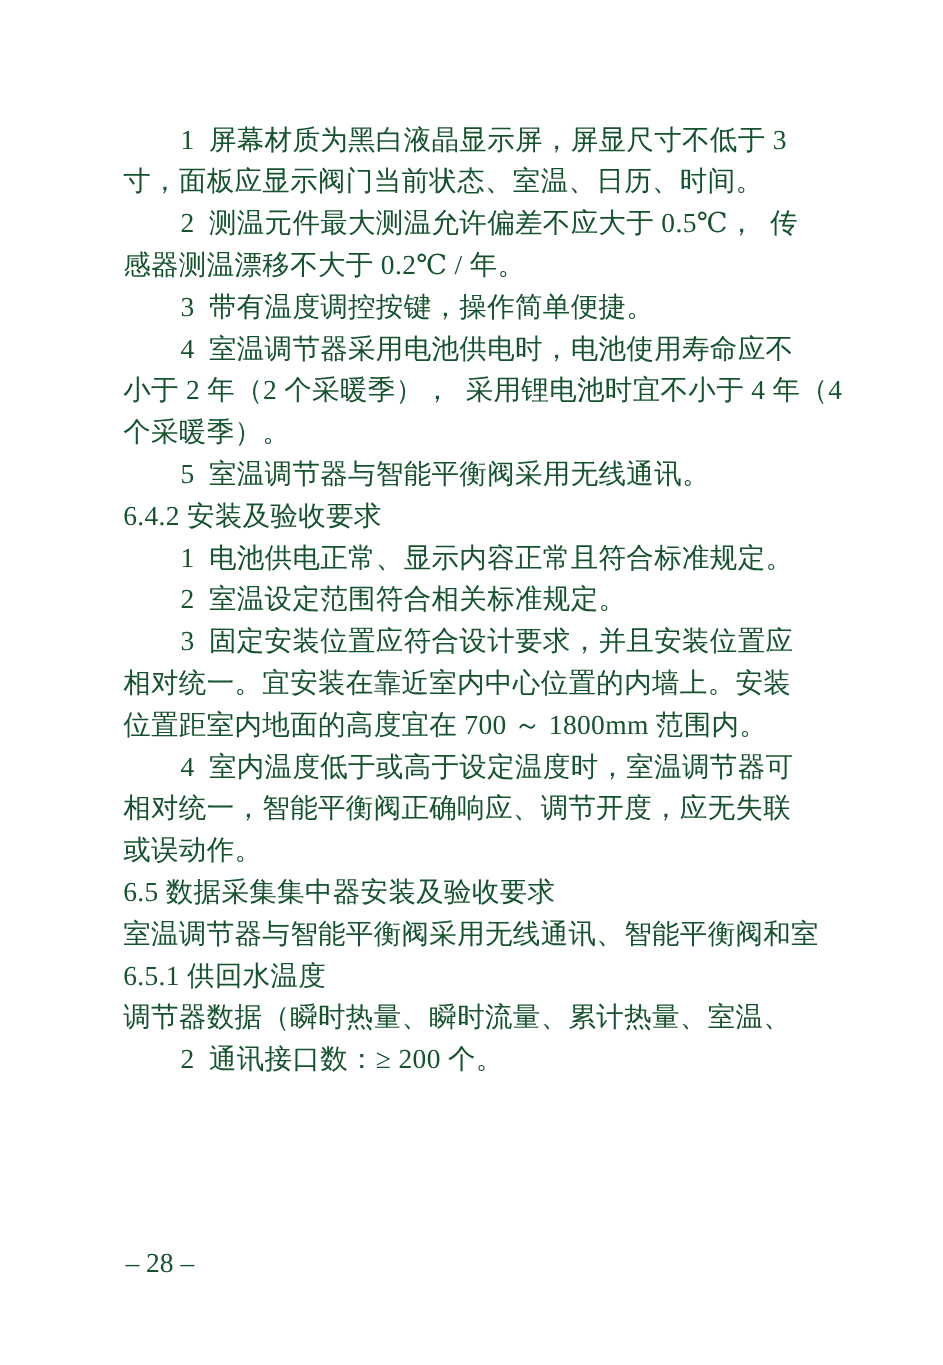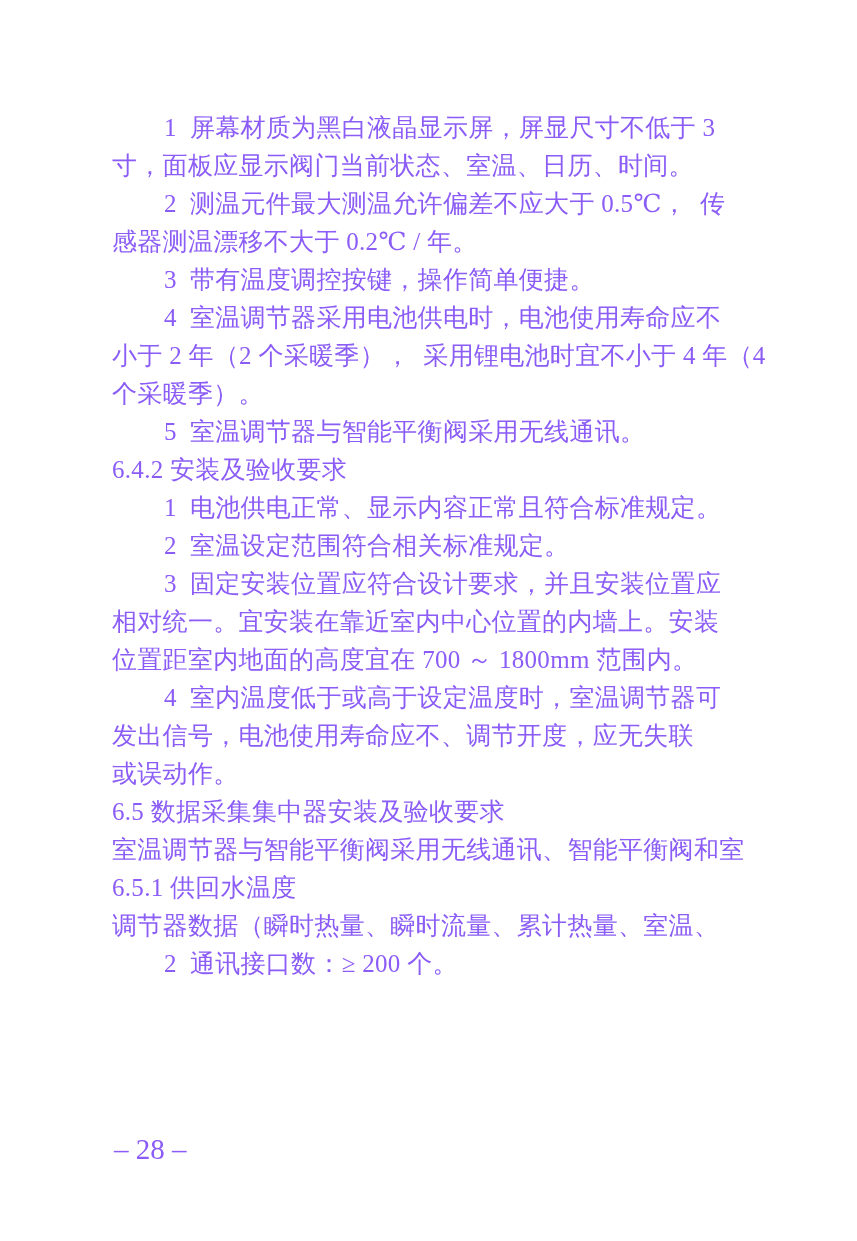--- a/index.html
+++ b/index.html
@@ -5,21 +5,21 @@
   html, body {
     margin: 0;
     padding: 0;
     background: #ffffff;
   }
   .page {
     position: relative;
     width: 857px;
     height: 1241px;
     background: #ffffff;
-    color: #8b5cf6;
+    color: #14532d;
     font-family: "Liberation Serif", "DejaVu Serif", serif;
     overflow: hidden;
   }
   .text-block {
     position: absolute;
     left: 112px;
     top: 109px;
     width: 634px;
   }
   .line {
@@ -32,21 +32,21 @@
   .indent {
     padding-left: 52px;
   }
   .bold {
     font-weight: 400;
   }
   .footer {
     position: absolute;
     left: 114px;
     top: 1134px;
-    font-size: 29px;
+    font-size: 25px;
     line-height: 30px;
     white-space: pre;
   }
 </style>
 </head>
 <body>
 
 <div class="page">
   <div class="text-block">
     <div class="line indent">1  屏幕材质为黑白液晶显示屏，屏显尺寸不低于 3</div>
@@ -58,21 +58,21 @@
     <div class="line">小于 2 年（2 个采暖季），  采用锂电池时宜不小于 4 年（4</div>
     <div class="line">个采暖季）。</div>
     <div class="line indent">5  室温调节器与智能平衡阀采用无线通讯。</div>
     <div class="line">6.4.2 安装及验收要求</div>
     <div class="line indent">1  电池供电正常、显示内容正常且符合标准规定。</div>
     <div class="line indent">2  室温设定范围符合相关标准规定。</div>
     <div class="line indent">3  固定安装位置应符合设计要求，并且安装位置应</div>
     <div class="line">相对统一。宜安装在靠近室内中心位置的内墙上。安装</div>
     <div class="line">位置距室内地面的高度宜在 700 ～ 1800mm 范围内。</div>
     <div class="line indent">4  室内温度低于或高于设定温度时，室温调节器可</div>
-    <div class="line">发出信号，电池使用寿命应不、调节开度，应无失联</div>
+    <div class="line">相对统一，智能平衡阀正确响应、调节开度，应无失联</div>
     <div class="line">或误动作。</div>
     <div class="line bold">6.5 数据采集集中器安装及验收要求</div>
     <div class="line">室温调节器与智能平衡阀采用无线通讯、智能平衡阀和室</div>
     <div class="line">6.5.1 供回水温度</div>
     <div class="line">调节器数据（瞬时热量、瞬时流量、累计热量、室温、</div>
     <div class="line indent">2  通讯接口数：≥ 200 个。</div>
   </div>
   <div class="footer">– 28 –</div>
 </div>
 

